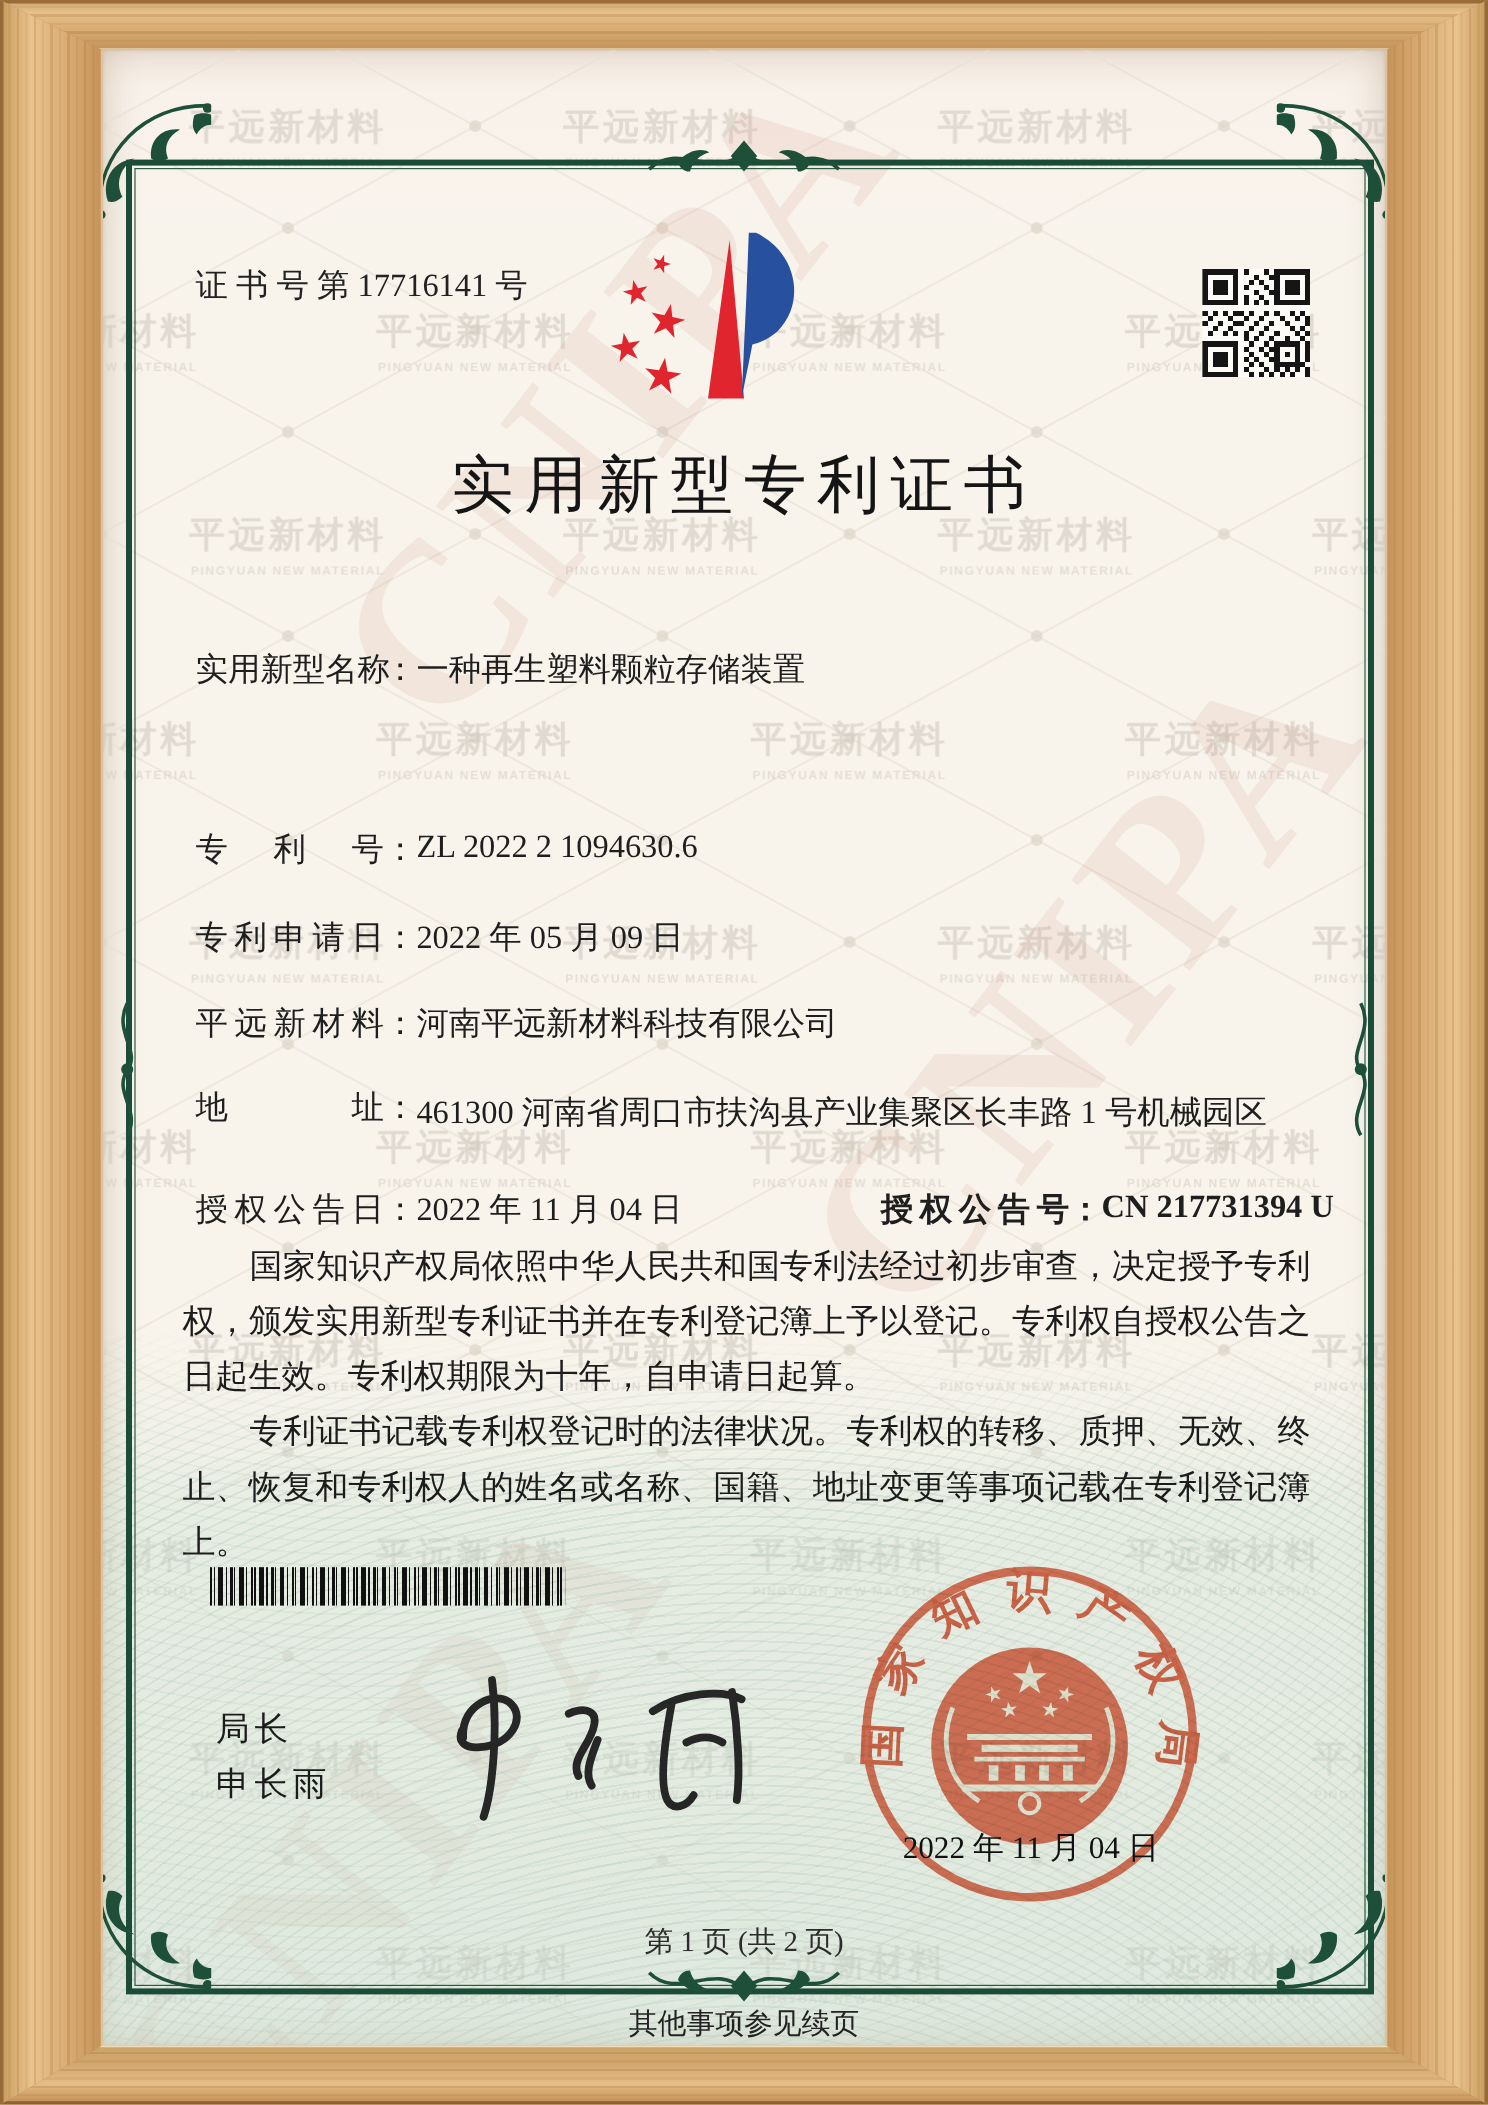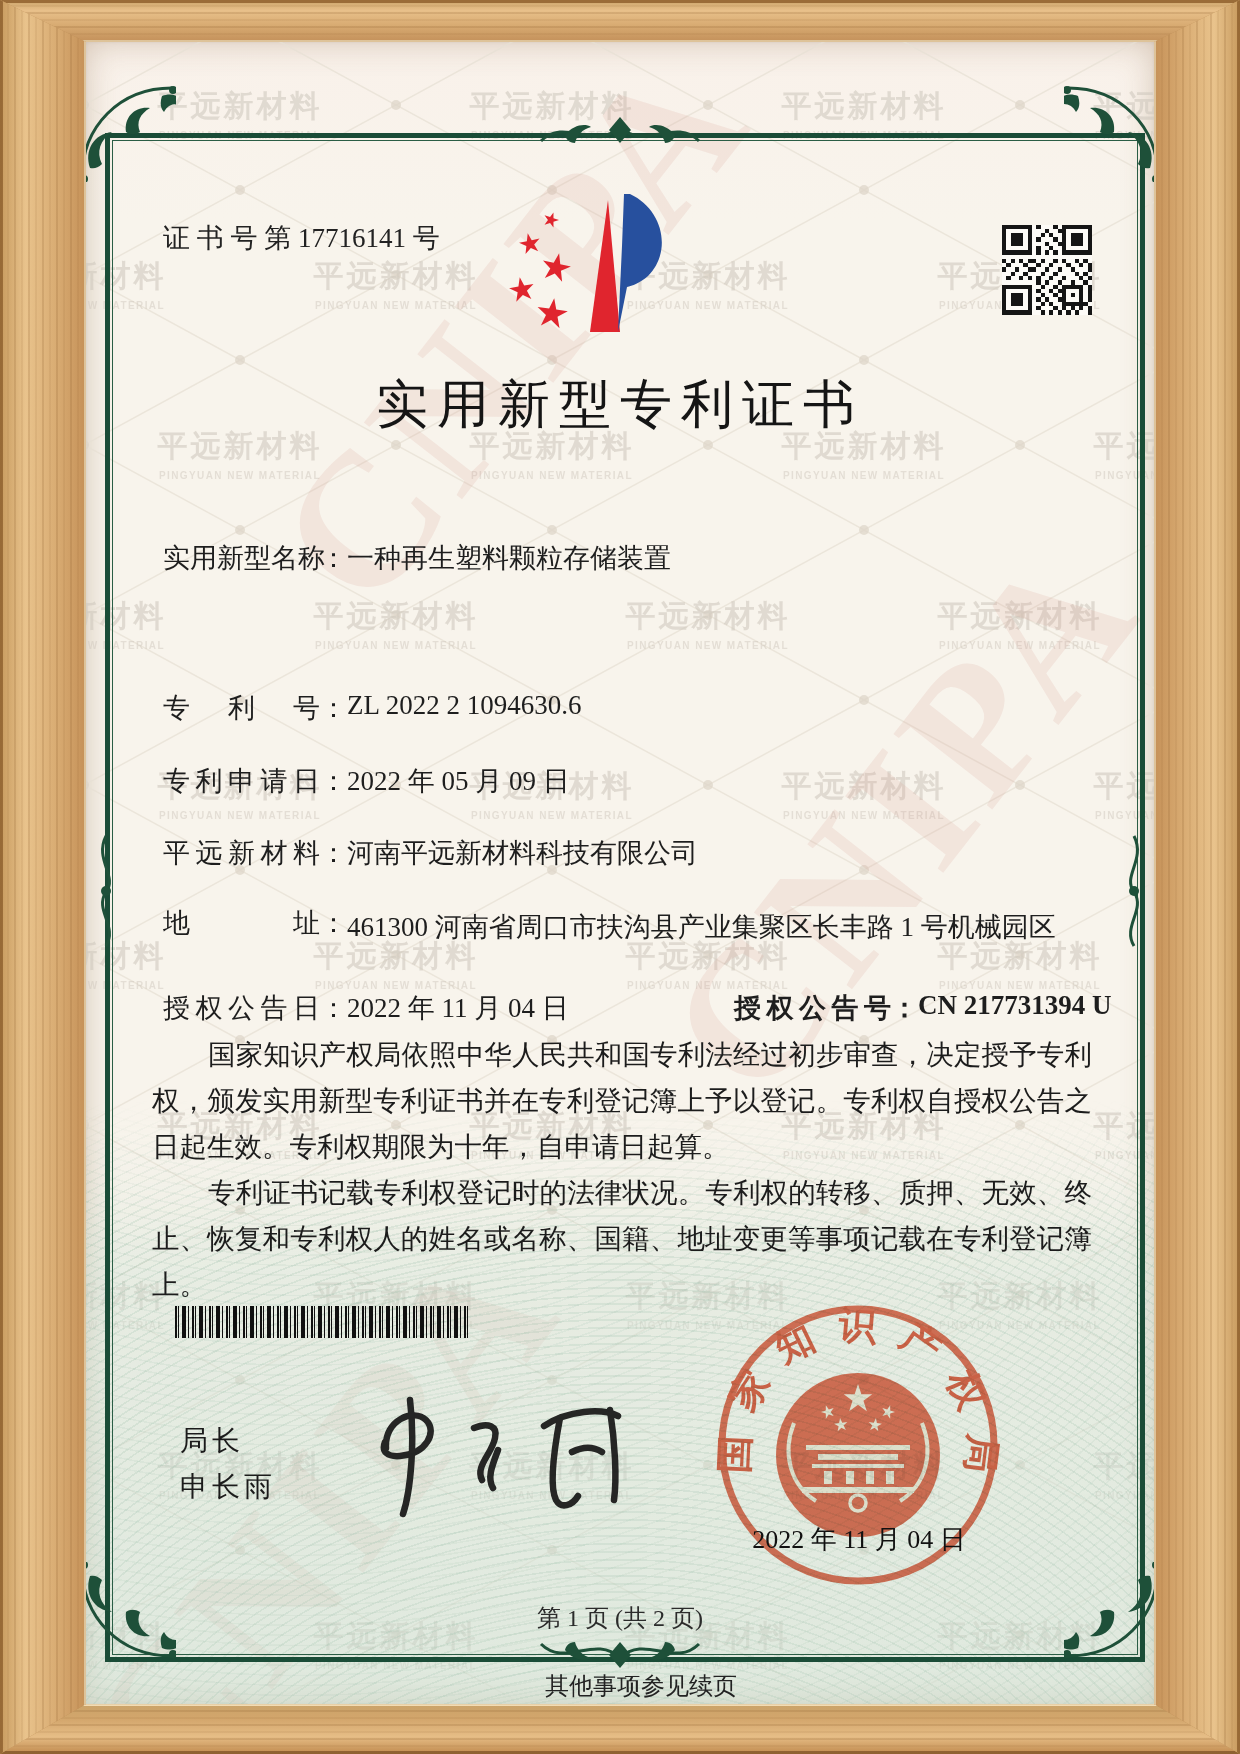--- a/index.html
+++ b/index.html
@@ -77,21 +77,21 @@
   .signer-name{top:1428px;}
   .signature{position:absolute;left:264px;top:1342px;}
 
   .seal{position:absolute;left:632px;top:1263px;mix-blend-mode:multiply;opacity:.9;}
   .seal-arc{font-size:38px;letter-spacing:21px;fill:#dd5a3c;font-weight:700;
     font-family:"Liberation Serif","DejaVu Serif",serif;}
   .seal-date{position:absolute;left:640px;top:1482px;width:270px;text-align:center;
     font-size:26px;color:#111;}
 
   .page-footer{position:absolute;left:0;top:1562px;width:100%;text-align:center;font-size:24px;color:#2b2b2b;}
-  .cont-note{position:absolute;left:0;top:1630px;width:100%;text-align:center;font-size:24px;color:#222;padding-left:21px;}
+  .cont-note{position:absolute;left:0;top:1630px;width:100%;text-align:center;font-size:24px;color:#222;}
 </style>
 </head>
 <body>
 
 <div class="page">
 
   <svg width="0" height="0" style="position:absolute">
     <defs>
       <path id="star5" d="M0,-1 L0.225,-0.31 0.951,-0.31 0.363,0.118 0.588,0.809 0,0.382 -0.588,0.809 -0.363,0.118 -0.951,-0.31 -0.225,-0.31 Z"></path>
       <g id="corner-orn" stroke="#1e5039" fill="none" stroke-width="3">

